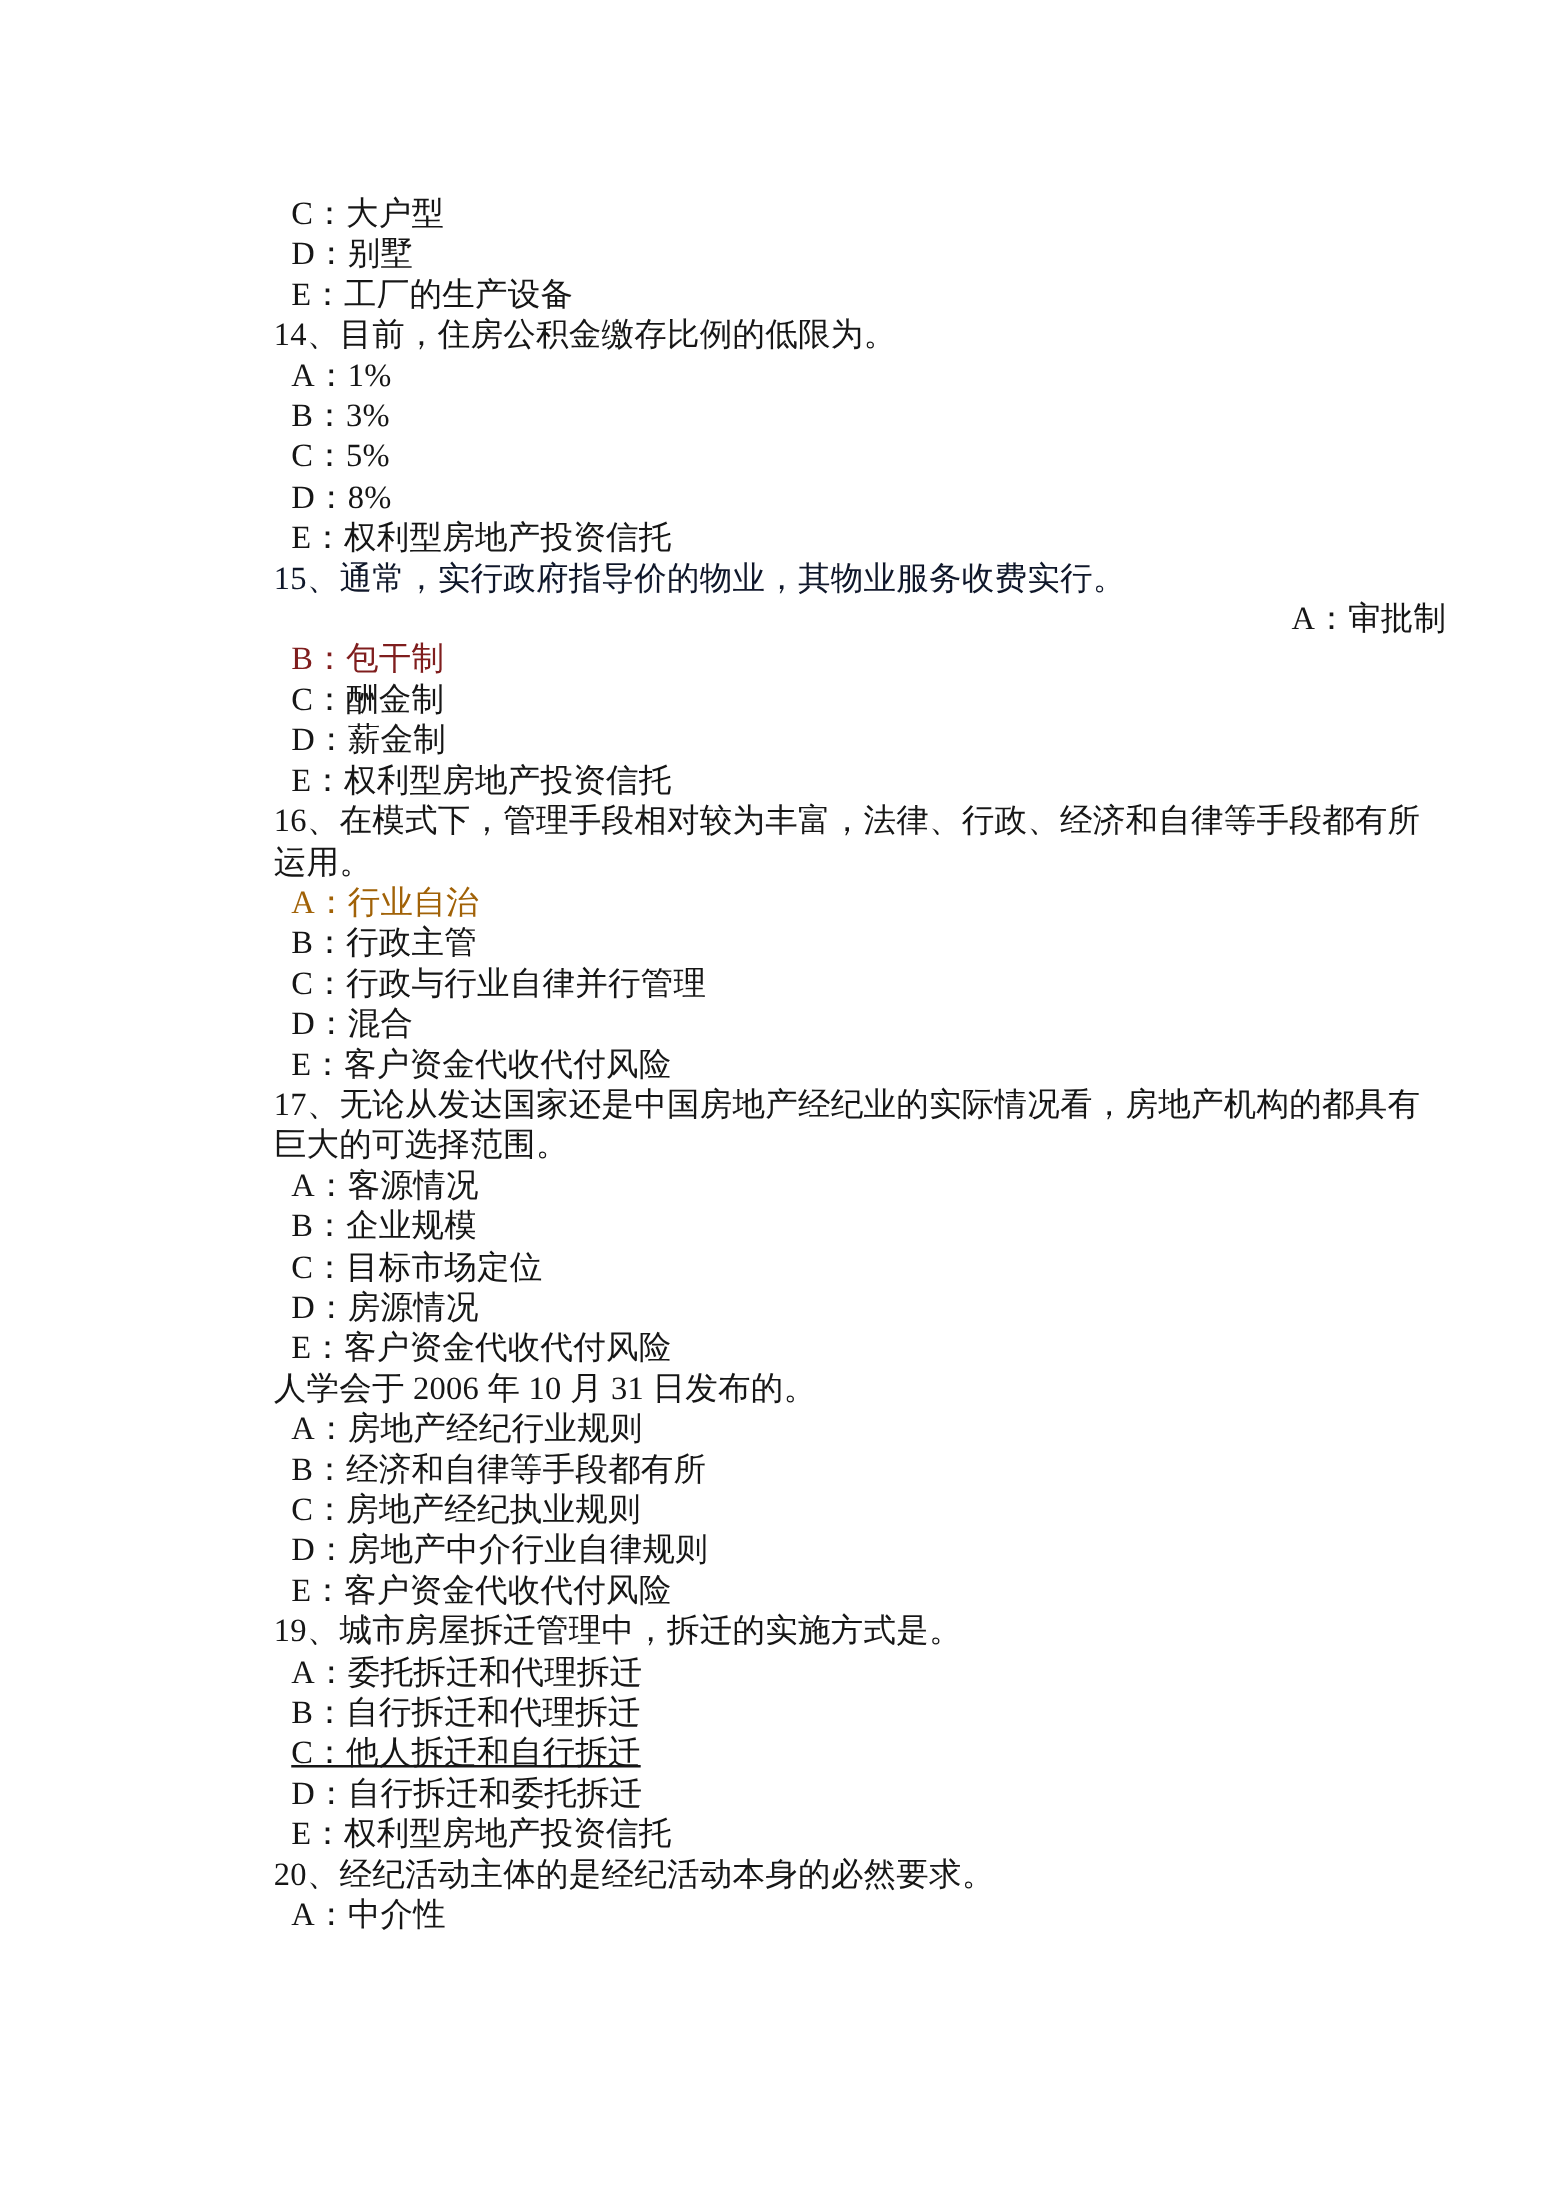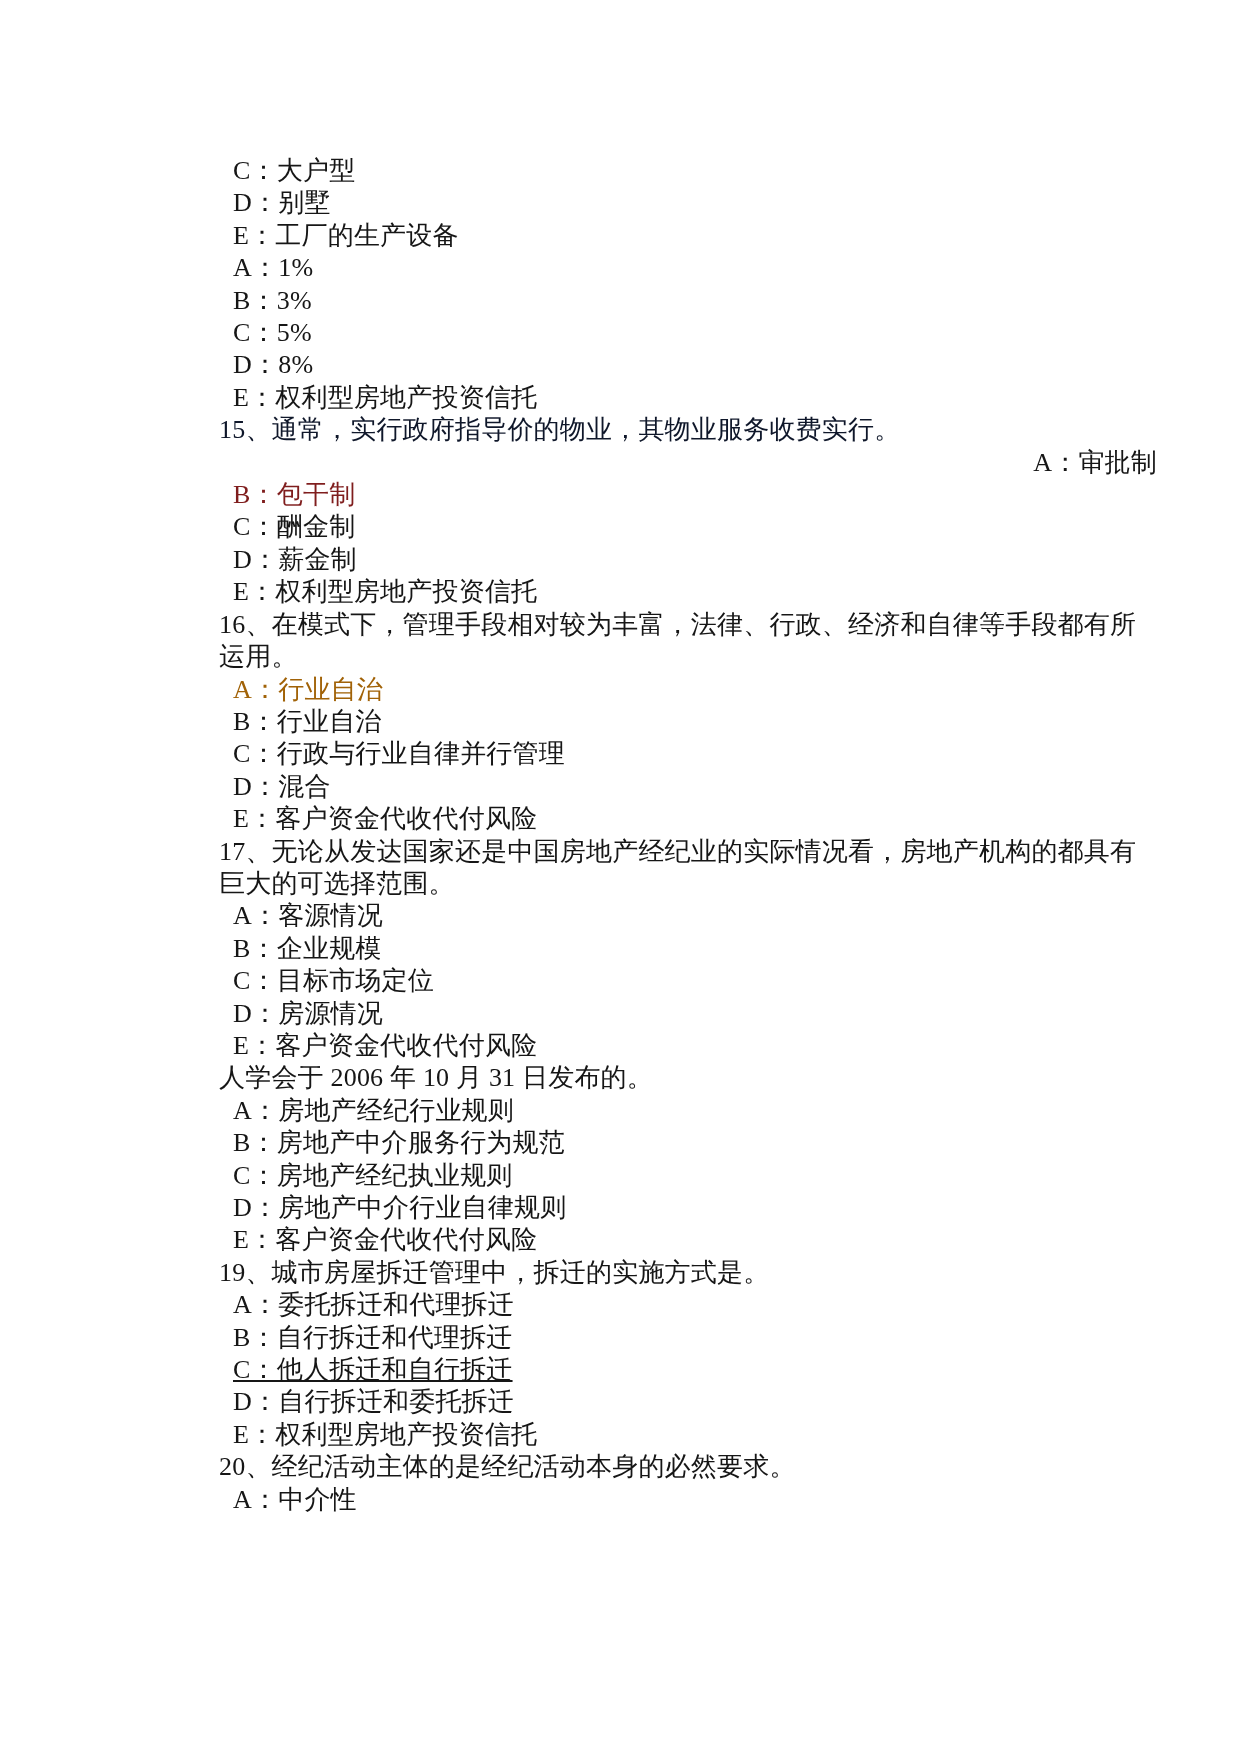--- a/index.html
+++ b/index.html
@@ -41,48 +41,49 @@
   }
 </style>
 </head>
 <body>
 
 <div class="page">
   <div class="textblock">
       <div class="line option" style="color: rgb(22, 22, 22);">C：大户型</div>
       <div class="line option" style="color: rgb(22, 22, 22);">D：别墅</div>
       <div class="line option" style="color: rgb(22, 22, 22);">E：工厂的生产设备</div>
+      <div class="line question" style="color: rgb(22, 22, 22);">14、目前，住房公积金缴存比例的低限为。</div>
       <div class="line option" style="color: rgb(22, 22, 22);">A：1%</div>
       <div class="line option" style="color: rgb(22, 22, 22);">B：3%</div>
       <div class="line option" style="color: rgb(22, 22, 22);">C：5%</div>
       <div class="line option" style="color: rgb(22, 22, 22);">D：8%</div>
       <div class="line option" style="color: rgb(22, 22, 22);">E：权利型房地产投资信托</div>
       <div class="line question" style="color: #0f172a;">15、通常，实行政府指导价的物业，其物业服务收费实行。</div>
       <div class="line option" style="color: rgb(22, 22, 22); text-align: right;">A：审批制</div>
       <div class="line option" style="color: #7f1d1d;">B：包干制</div>
       <div class="line option" style="color: rgb(22, 22, 22);">C：酬金制</div>
       <div class="line option" style="color: rgb(22, 22, 22);">D：薪金制</div>
       <div class="line option" style="color: rgb(22, 22, 22);">E：权利型房地产投资信托</div>
       <div class="line question" style="color: rgb(22, 22, 22);">16、在模式下，管理手段相对较为丰富，法律、行政、经济和自律等手段都有所</div>
       <div class="line continuation" style="color: rgb(22, 22, 22);">运用。</div>
       <div class="line option" style="color: #a16207;">A：行业自治</div>
-      <div class="line option" style="color: rgb(22, 22, 22);">B：行业自治</div>
+      <div class="line option" style="color: rgb(22, 22, 22);">B：行政主管</div>
       <div class="line option" style="color: rgb(22, 22, 22);">C：行政与行业自律并行管理</div>
       <div class="line option" style="color: rgb(22, 22, 22);">D：混合</div>
       <div class="line option" style="color: rgb(22, 22, 22);">E：客户资金代收代付风险</div>
       <div class="line question" style="color: rgb(22, 22, 22);">17、无论从发达国家还是中国房地产经纪业的实际情况看，房地产机构的都具有</div>
       <div class="line continuation" style="color: rgb(22, 22, 22);">巨大的可选择范围。</div>
       <div class="line option" style="color: rgb(22, 22, 22);">A：客源情况</div>
       <div class="line option" style="color: rgb(22, 22, 22);">B：企业规模</div>
       <div class="line option" style="color: rgb(22, 22, 22);">C：目标市场定位</div>
       <div class="line option" style="color: rgb(22, 22, 22);">D：房源情况</div>
       <div class="line option" style="color: rgb(22, 22, 22);">E：客户资金代收代付风险</div>
       <div class="line continuation" style="color: rgb(22, 22, 22);">人学会于 2006 年 10 月 31 日发布的。</div>
       <div class="line option" style="color: rgb(22, 22, 22);">A：房地产经纪行业规则</div>
-      <div class="line option" style="color: rgb(22, 22, 22);">B：房地产中介服务行为规范</div>
+      <div class="line option" style="color: rgb(22, 22, 22);">B：经济和自律等手段都有所</div>
       <div class="line option" style="color: rgb(22, 22, 22);">C：房地产经纪执业规则</div>
       <div class="line option" style="color: rgb(22, 22, 22);">D：房地产中介行业自律规则</div>
       <div class="line option" style="color: rgb(22, 22, 22);">E：客户资金代收代付风险</div>
       <div class="line question" style="color: rgb(22, 22, 22);">19、城市房屋拆迁管理中，拆迁的实施方式是。</div>
       <div class="line option" style="color: rgb(22, 22, 22);">A：委托拆迁和代理拆迁</div>
       <div class="line option" style="color: rgb(22, 22, 22);">B：自行拆迁和代理拆迁</div>
       <div class="line option" style="color: rgb(22, 22, 22); text-decoration: underline;">C：他人拆迁和自行拆迁</div>
       <div class="line option" style="color: rgb(22, 22, 22);">D：自行拆迁和委托拆迁</div>
       <div class="line option" style="color: rgb(22, 22, 22);">E：权利型房地产投资信托</div>
       <div class="line question" style="color: rgb(22, 22, 22);">20、经纪活动主体的是经纪活动本身的必然要求。</div>

